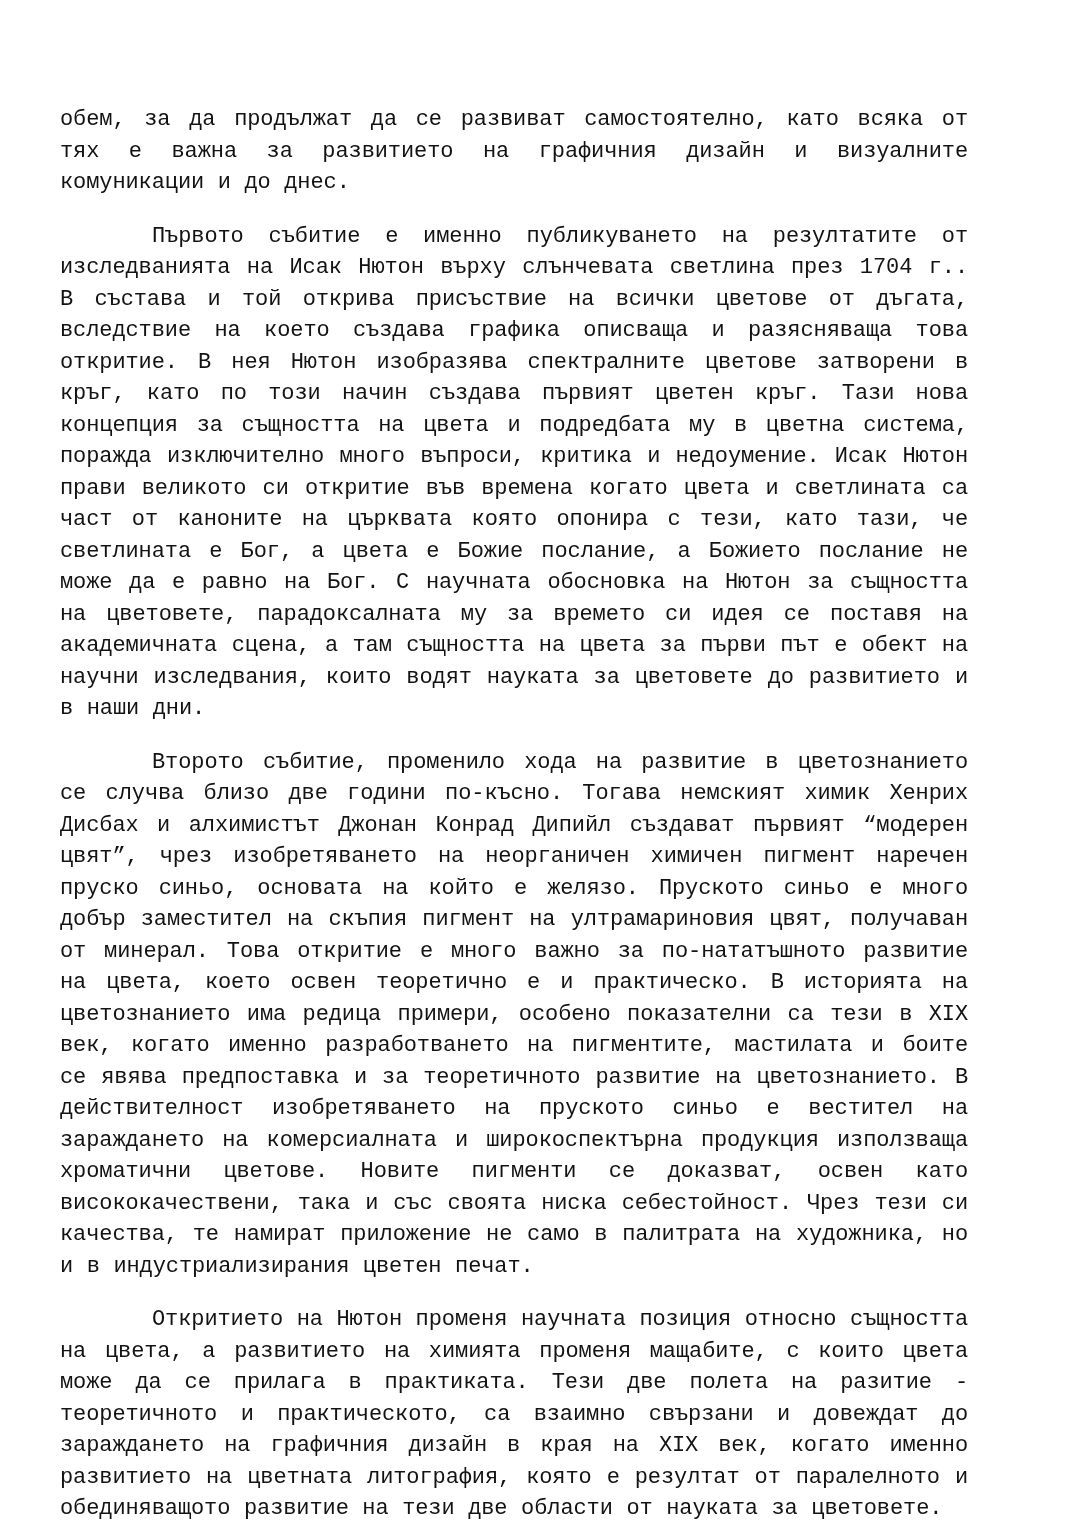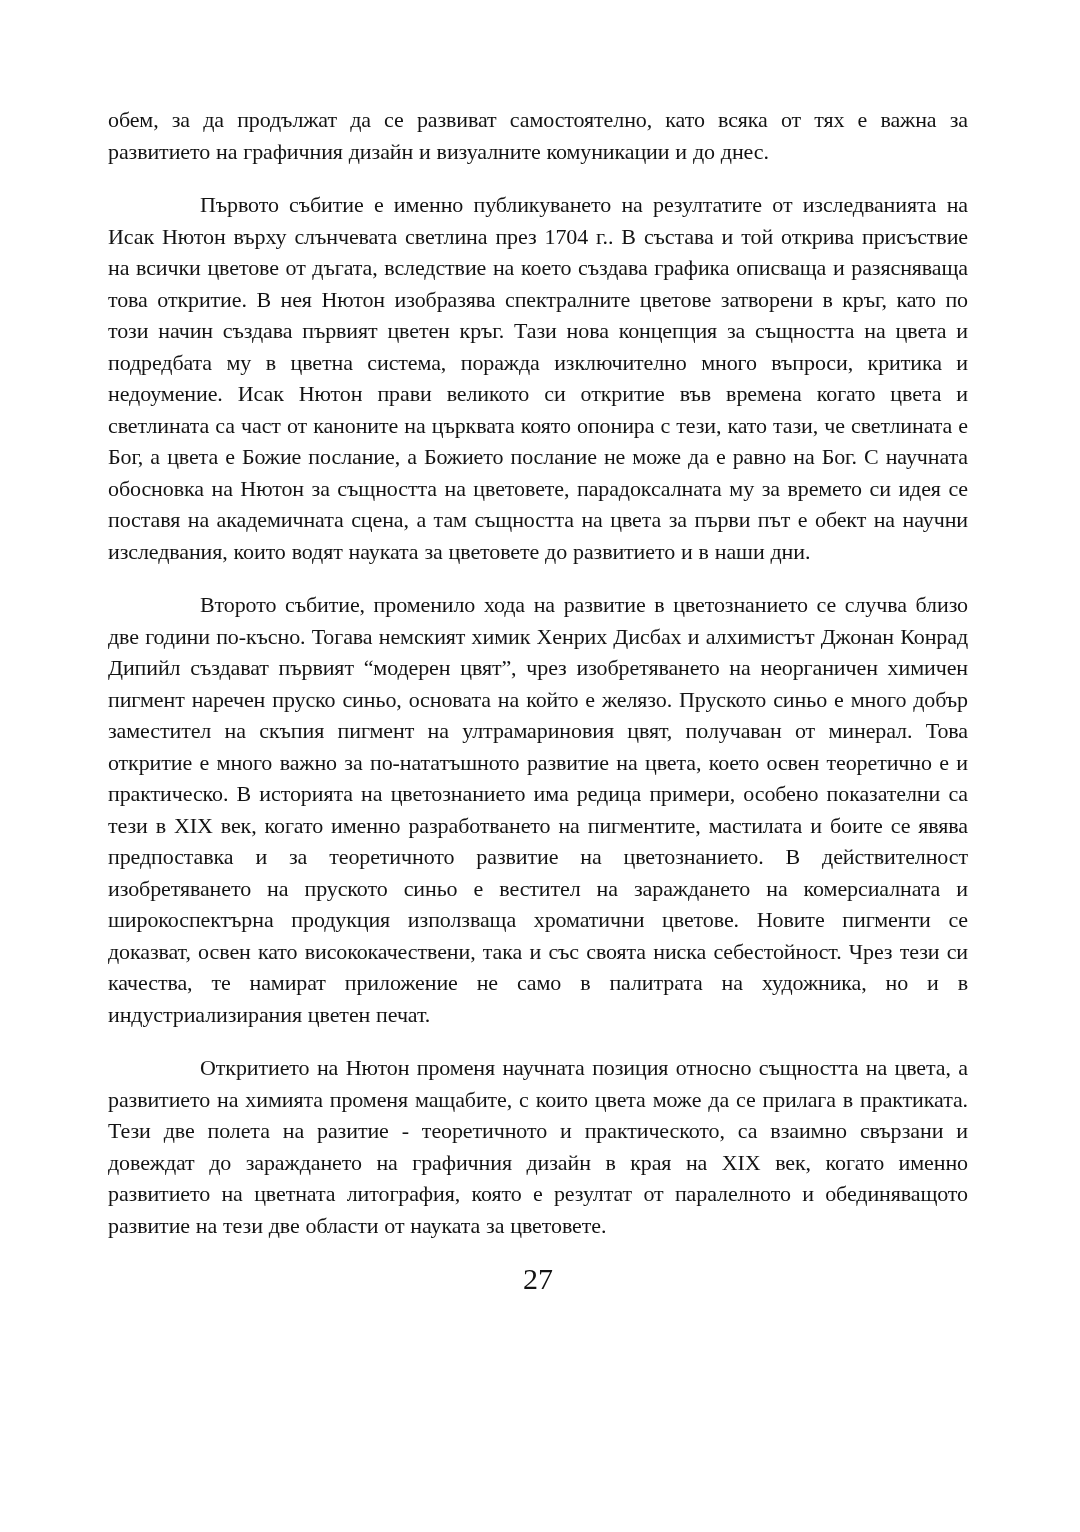--- a/index.html
+++ b/index.html
@@ -7,22 +7,22 @@
     padding: 0;
     background: #e8e8e8;
   }
   .page {
     position: relative;
     width: 1080px;
     height: 1532px;
     margin: 0 auto;
     background: #ffffff;
     box-sizing: border-box;
-    padding: 104px 112px 0 108px;
-    font-family: Liberation Serif, serif;
+    padding: 104px 112px 0 60px;
+    font-family: Liberation Mono, monospace;
     color: #131313;
     overflow: hidden;
   }
   .para {
     margin: 0 0 22px 0;
     font-size: 22px;
     line-height: 31.5px;
     text-align: justify;
     text-indent: 92px;
     letter-spacing: -0.1px;

